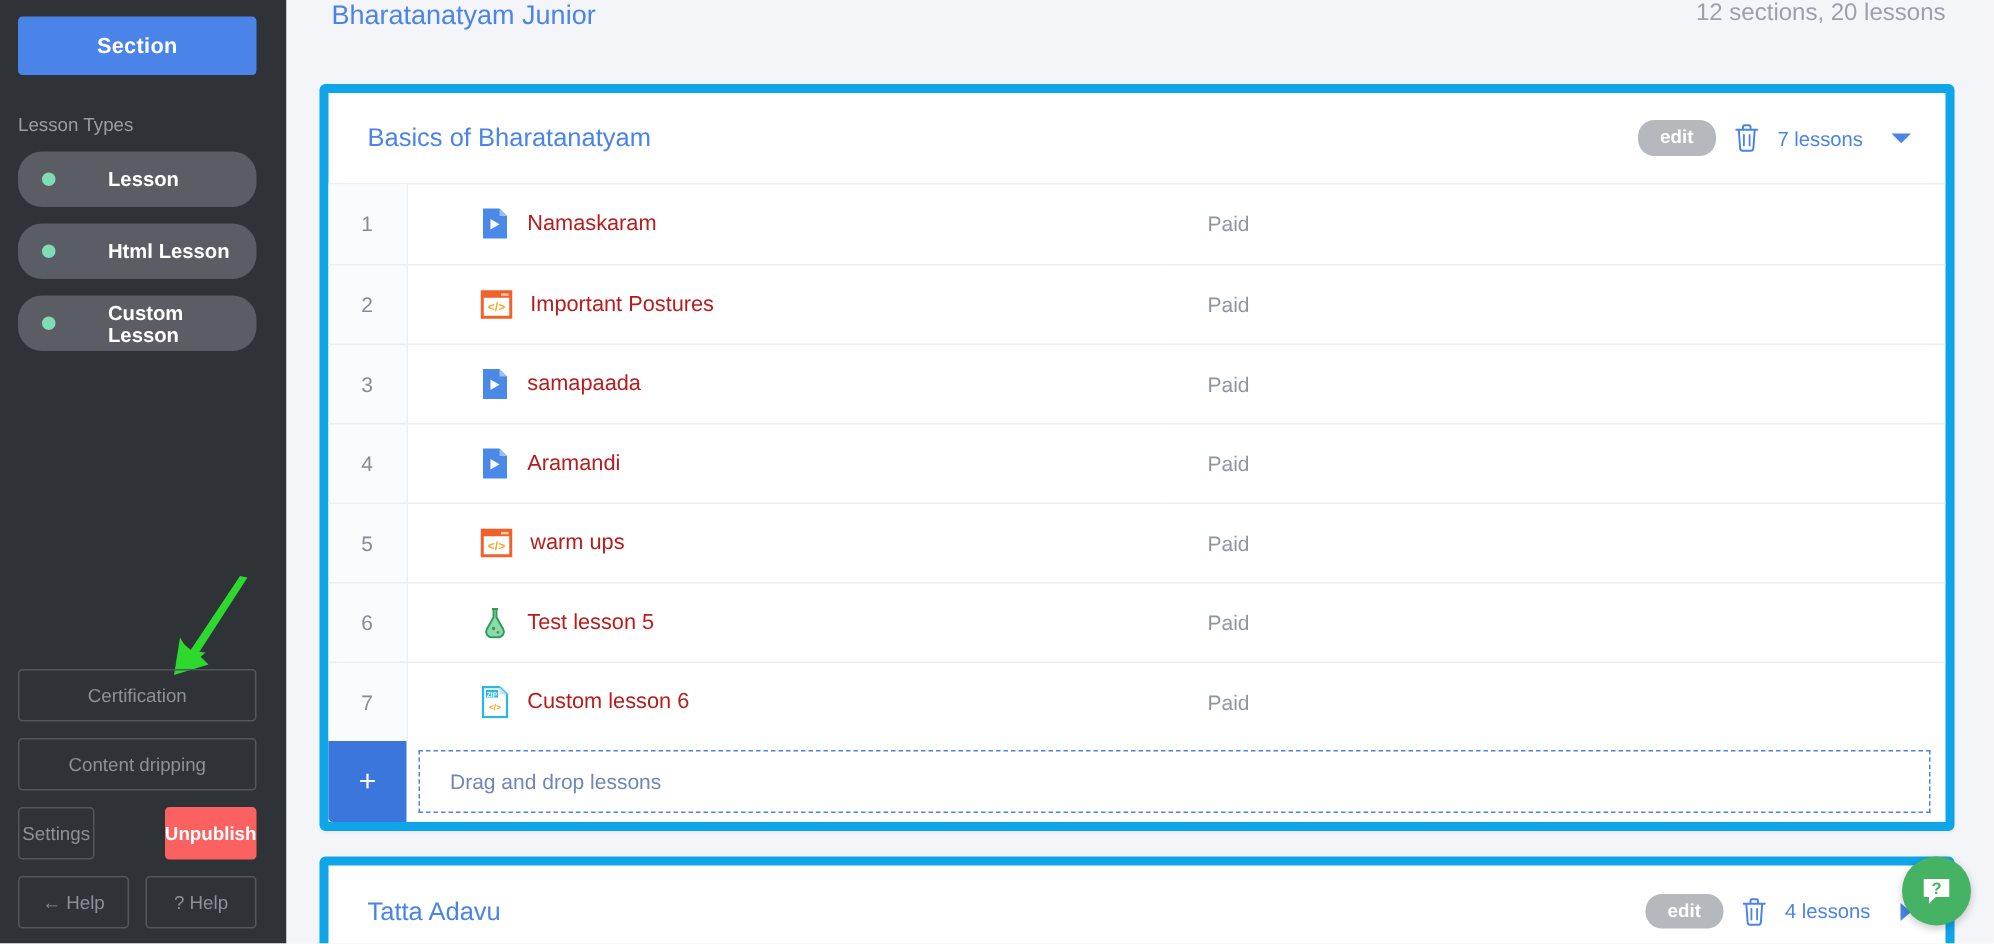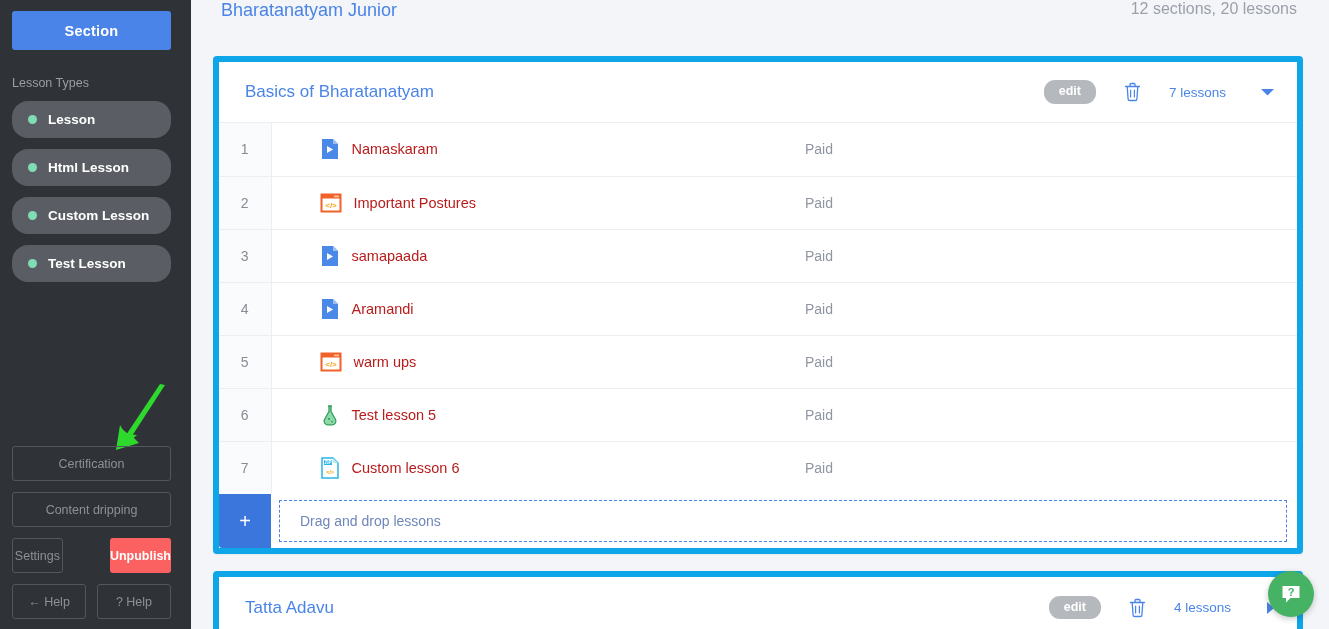--- a/index.html
+++ b/index.html
@@ -38,20 +38,21 @@
     padding-left: 0px;
   }
   .ltype {
     margin-top: 11px;
     width: 159px; height: 37px;
     background: #5a5d64;
     border: none; border-radius: 16px;
     display: flex; align-items: center;
     padding-left: 16px;
     cursor: pointer;
+    gap: 24px;
   }
   .ltype:first-of-type { margin-top: 9px; }
   .dot {
     width: 9px; height: 9px; border-radius: 50%;
     background: #7fdcb5; flex: 0 0 9px;
     margin-right: 11px;
   }
   .ltype-label { color: #fff; font-size: 13.5px; font-weight: bold; }
 
   .bottom-group { position: absolute; left: 12px; bottom: 10px; width: 159px; }
@@ -105,21 +106,21 @@
     box-shadow: 0 1px 2px rgba(20,30,60,.05);
     margin-bottom: 17px;
   }
   .card-head {
     height: 61px;
     display: flex; align-items: center;
     padding: 0 22px 0 26px;
     border-bottom: 1px solid #eceef1;
   }
   .card-title { color: #4a84e8; font-size: 17px; flex: 1; cursor: pointer; }
-  .head-tools { display: flex; align-items: center; gap: 28px; }
+  .head-tools { display: flex; align-items: center; gap: 12px; }
   .edit-pill {
     background: #b5b8bd; color: #fff;
     font-size: 12.5px; font-weight: bold;
     border: none; border-radius: 11px;
     padding: 5px 15px 6px;
     font-family: "Liberation Sans", sans-serif;
     cursor: pointer; line-height: 1;
   }
   .icon-btn { background: none; border: none; cursor: pointer; display: flex; align-items: center; padding: 0; }
   .lessons-count { color: #4a84e8; font-size: 13.5px; cursor: pointer; }
@@ -177,24 +178,20 @@
       <span class="dot"></span>
       <span class="ltype-label">Lesson</span>
     </div>
     <div class="ltype">
       <span class="dot"></span>
       <span class="ltype-label">Html Lesson</span>
     </div>
     <div class="ltype">
       <span class="dot"></span>
       <span class="ltype-label">Custom Lesson</span>
-    </div>
-    <div class="ltype">
-      <span class="dot"></span>
-      <span class="ltype-label">Test Lesson</span>
     </div>
 
     <svg class="green-arrow" width="66" height="78" viewBox="0 0 66 78">
       <path d="M58 4 L24 56 L33 57 L18 70 L17 50 L24 56 L58 4 Z" fill="#2dd92d"></path>
       <path d="M56 6 L22 57 L16 47 L12 72 L35 65 L28 58 L61 7 Z" fill="#2dd92d"></path>
     </svg>
 
     <div class="bottom-group">
       <button class="ghost-btn">Certification</button>
       <button class="ghost-btn">Content dripping</button>

